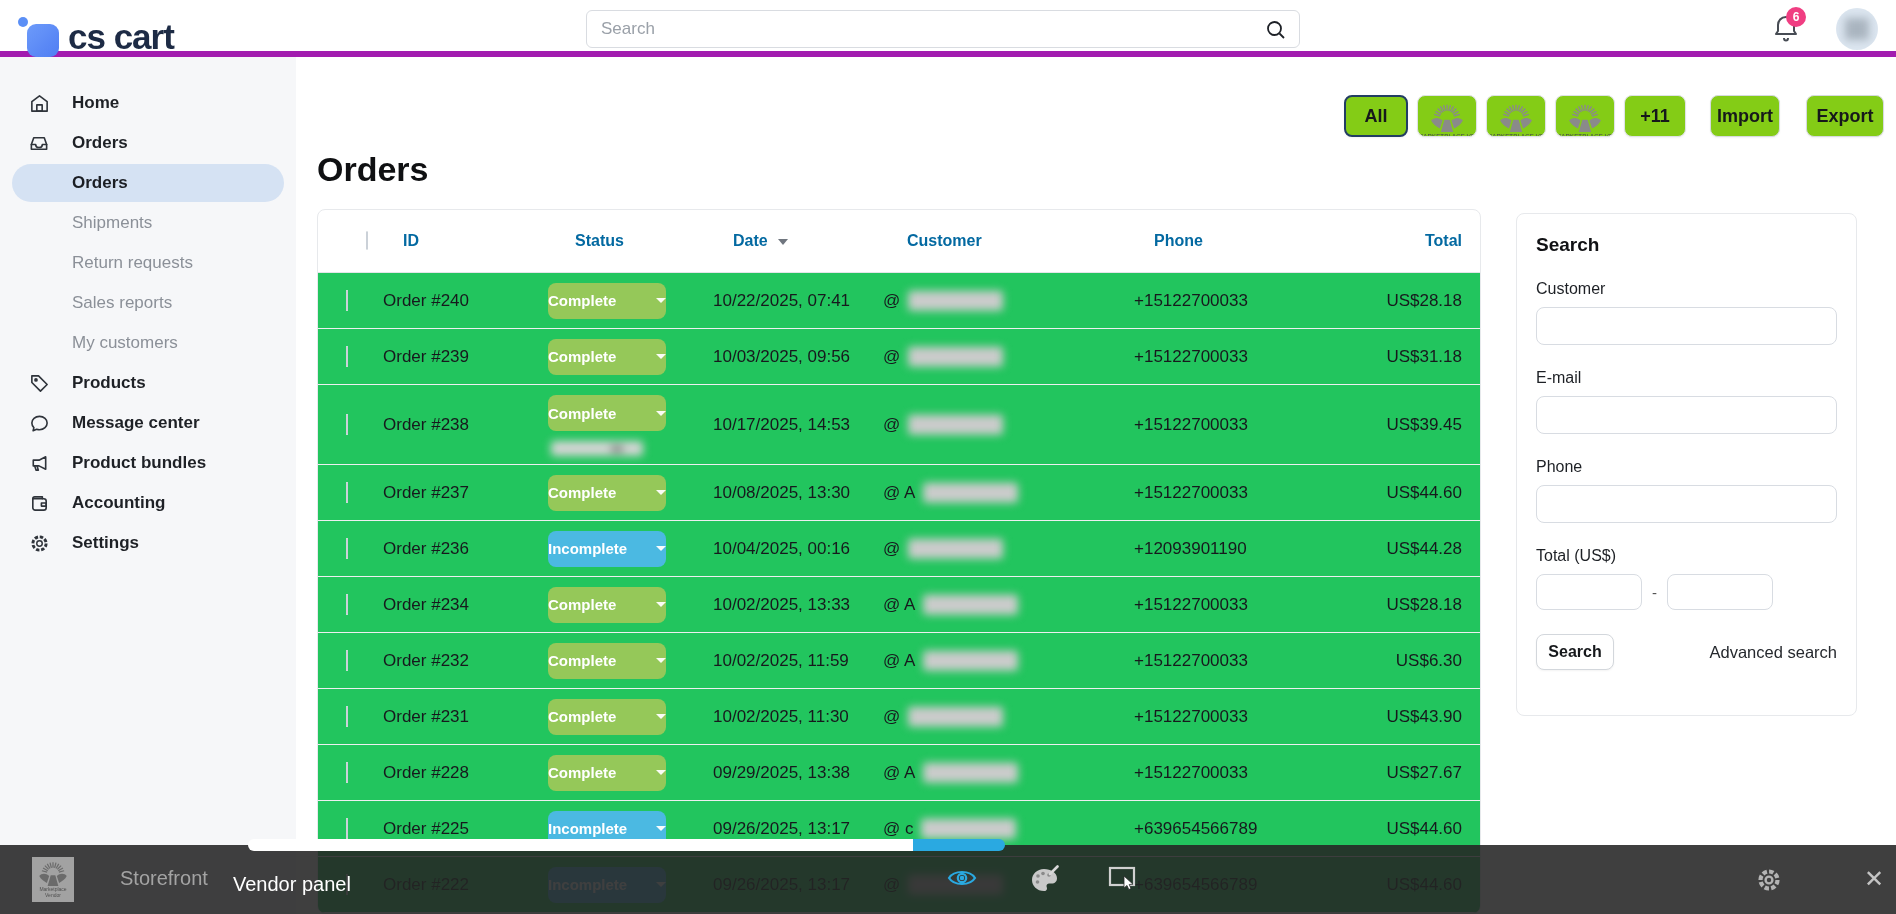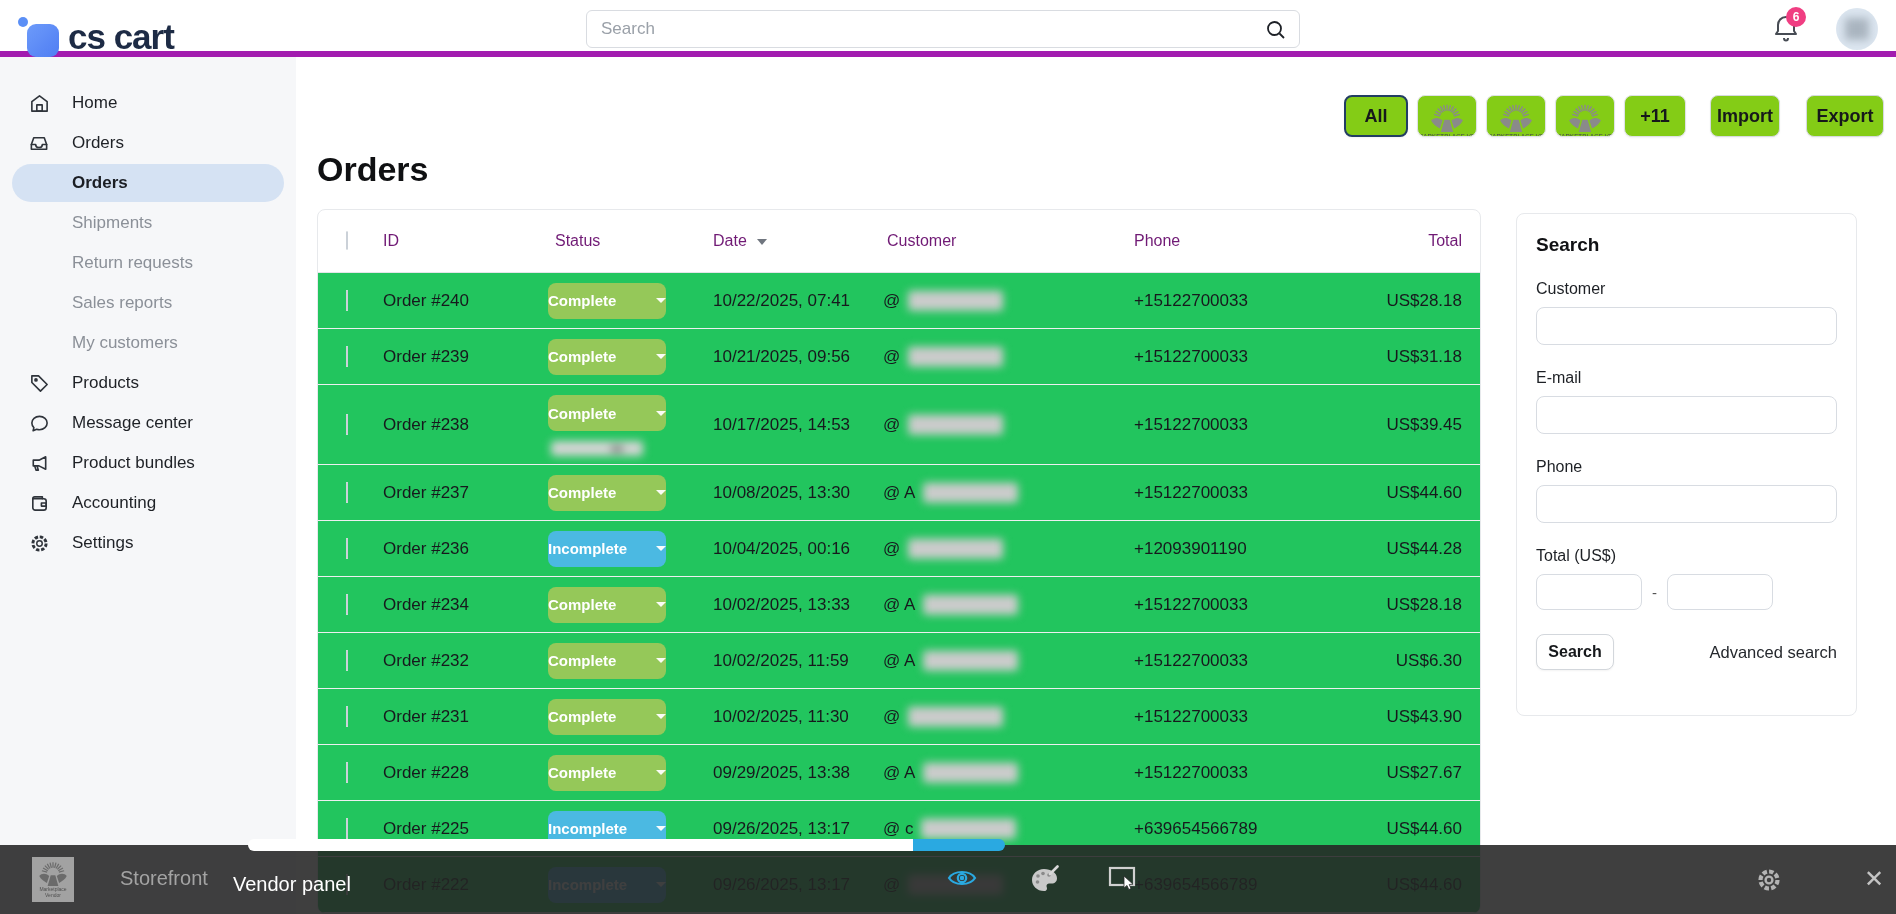--- a/index.html
+++ b/index.html
@@ -34,21 +34,21 @@
   .avatar .blurred { position:absolute; left:9px; top:10px; width:24px; height:22px;
     background:#a9b4bf; filter:blur(4px); }
   
   .sidebar { position:absolute; left:0; top:57px; width:296px; height:857px;
     background:#f6f7f9; z-index:5; padding-top:26px; }
   .s-item { height:40px; display:flex; align-items:center; }
   .s-pill { display:flex; align-items:center; height:38px; margin:0 12px; width:272px;
     border-radius:19px; padding-left:16px; cursor:pointer; }
   .s-item .ic { width:22px; height:22px; margin-right:22px; display:flex; align-items:center;
     justify-content:center; flex:none; }
-  .s-item .lbl { font-size:17px; font-weight:400; color:#1e2126; white-space:nowrap; }
+  .s-item .lbl { font-size:17px; font-weight:700; color:#1e2126; white-space:nowrap; }
   .s-item.sub .s-pill { padding-left:60px; }
   .s-item.sub .lbl { font-weight:400; color:#8b9098; }
   .s-item.sub.active .s-pill { background:var(--pill,#d5e2f3); }
   .s-item.sub.active .lbl { font-weight:700; color:#1b1e24; }
   
   .filter-row { position:absolute; left:1344px; top:95px; height:42px; display:flex;
     align-items:stretch; z-index:6; }
   .tb-btn { height:42px; background:#84cc16; border:1px solid #dfe2e6; border-radius:8px;
     font-family:Liberation Sans, sans-serif; font-size:18px; font-weight:700; color:#16181b; cursor:pointer;
     box-shadow:0 1px 2px rgba(0,0,0,.05); }
@@ -63,22 +63,22 @@
   .page-title { position:absolute; left:317px; top:150px; font-size:34px; font-weight:700;
     color:#0f1012; z-index:6; }
   
   .table-card { position:absolute; left:317px; top:209px; width:1164px; height:705px;
     background:#fff; border:1px solid #e7e9ec; border-radius:8px; overflow:hidden; z-index:6; }
   .t-headrow { position:relative; height:63px; border-bottom:1px solid #e3e5e8; }
   .t-row { position:relative; height:56px; border-bottom:1px solid #edeff1; background:#22c55e; }
   .t-row.tall { height:80px; }
   .cell { position:absolute; top:50%; transform:translateY(-50%); font-size:17px; color:#17191d;
     white-space:nowrap; }
-  .hcell { position:absolute; top:50%; transform:translateY(-50%); font-size:16px; font-weight:400;
-    color:#701a75; white-space:nowrap; }
+  .hcell { position:absolute; top:50%; transform:translateY(-50%); font-size:16px; font-weight:700;
+    color:#0369a1; white-space:nowrap;margin-left:20px; }
   .col-check { left:28px; } .col-id { left:65px; } .col-id-h { left:65px; }
   .col-status-h { left:237px; } .col-date { left:395px; } .col-cust { left:565px; }
   .col-cust-h { left:569px; } .col-phone { left:816px; }
   .col-total { right:18px; text-align:right; }
   .chk { width:15px; height:15px; border:1px solid #cbd1d8; border-radius:3px; background:#fff;
     cursor:pointer; }
   .sort-caret { display:inline-block; width:0; height:0; border-left:5px solid transparent;
     border-right:5px solid transparent; border-top:6px solid #70767f; margin-left:10px;
     vertical-align:middle; }
   .badge { position:absolute; left:230px; top:50%; transform:translateY(-50%); width:118px;
@@ -370,21 +370,21 @@
     <span class="cell col-phone">+15122700033</span>
     <span class="cell col-total">US$28.18</span>
   </div>
       <div class="t-row">
     <span class="cell col-check"><span class="chk"></span></span>
     <span class="cell col-id">Order #239</span>
     <span class="badge complete">
       <span>Complete</span>
       <span class="bcaret"></span>
     </span>
-    <span class="cell col-date">10/21/2025, 09:56</span>
+    <span class="cell col-date">10/03/2025, 09:56</span>
     <span class="cell col-cust">
       <span>@</span><span class="cust-blur"></span>
     </span>
     <span class="cell col-phone">+15122700033</span>
     <span class="cell col-total">US$31.18</span>
   </div>
       <div class="t-row tall">
     <span class="cell col-check"><span class="chk"></span></span>
     <span class="cell col-id">Order #238</span>
     <span class="badge complete">

